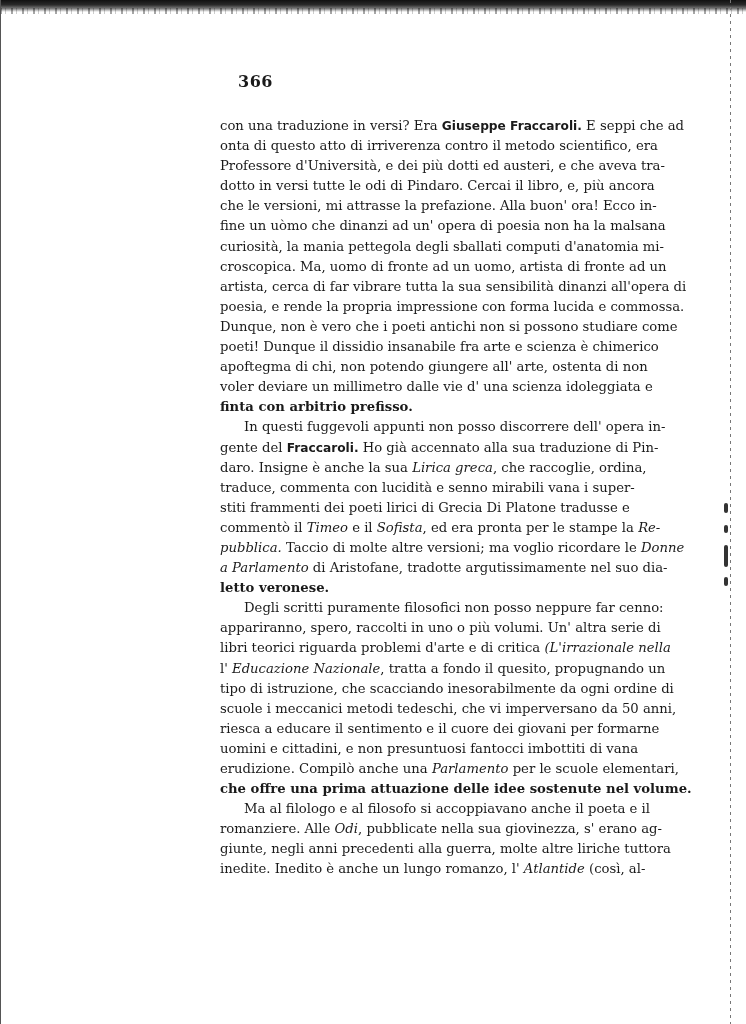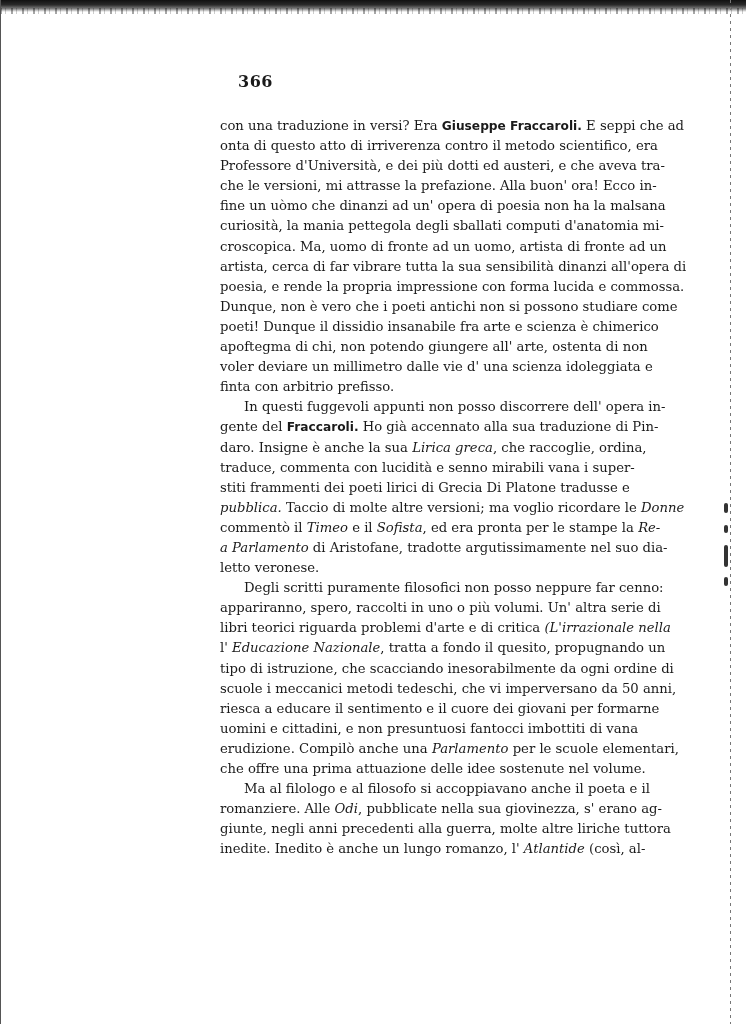--- a/index.html
+++ b/index.html
@@ -35,21 +35,21 @@
     font-size: 16px; font-weight: bold; letter-spacing: 0.5px; margin-left: 38px;
   }
   .text-block {
     position: absolute; left: 182px; top: 116px; width: 438px;
     font-size: 13.2px; line-height: 20.1px;
   }
   .line {
     display: block; white-space: nowrap; text-align: justify; text-align-last: justify;
     height: 20.1px; overflow: visible; margin-left: 38px;
   }
-  .line.last { text-align-last: left; }
+  .line.last { text-align-last: left; font-weight: bold; }
   .line.indent { padding-left: 24px; }
   .b { font-family: "DejaVu Sans", "Liberation Sans", sans-serif; font-weight: bold; font-size: 12.2px; }
   .i { font-style: italic; }
 </style>
 </head>
 <body>
 
 <div class="scan-top"></div>
 <div class="scan-left"></div>
 <div class="scan-right"></div>
@@ -59,38 +59,39 @@
   <span style="top:50px;height:22px"></span>
   <span style="top:82px;height:9px"></span>
 </div>
 
 <div class="page-number">366</div>
 
 <div class="text-block" id="text-block">
     <span class="line"><span>con una traduzione in versi? Era </span><span class="b">Giuseppe Fraccaroli.</span><span> E seppi che ad</span></span>
     <span class="line"><span>onta di questo atto di irriverenza contro il metodo scientifico, era</span></span>
     <span class="line"><span>Professore d'Università, e dei più dotti ed austeri, e che aveva tra-</span></span>
+    <span class="line"><span>dotto in versi tutte le odi di Pindaro. Cercai il libro, e, più ancora</span></span>
     <span class="line"><span>che le versioni, mi attrasse la prefazione. Alla buon' ora! Ecco in-</span></span>
     <span class="line"><span>fine un uòmo che dinanzi ad un' opera di poesia non ha la malsana</span></span>
     <span class="line"><span>curiosità, la mania pettegola degli sballati computi d'anatomia mi-</span></span>
     <span class="line"><span>croscopica. Ma, uomo di fronte ad un uomo, artista di fronte ad un</span></span>
     <span class="line"><span>artista, cerca di far vibrare tutta la sua sensibilità dinanzi all'opera di</span></span>
     <span class="line"><span>poesia, e rende la propria impressione con forma lucida e commossa.</span></span>
     <span class="line"><span>Dunque, non è vero che i poeti antichi non si possono studiare come</span></span>
     <span class="line"><span>poeti! Dunque il dissidio insanabile fra arte e scienza è chimerico</span></span>
     <span class="line"><span>apoftegma di chi, non potendo giungere all' arte, ostenta di non</span></span>
     <span class="line"><span>voler deviare un millimetro dalle vie d' una scienza idoleggiata e</span></span>
     <span class="line last"><span>finta con arbitrio prefisso.</span></span>
     <span class="line indent"><span>In questi fuggevoli appunti non posso discorrere dell' opera in-</span></span>
     <span class="line"><span>gente del </span><span class="b">Fraccaroli.</span><span> Ho già accennato alla sua traduzione di Pin-</span></span>
     <span class="line"><span>daro. Insigne è anche la sua </span><span class="i">Lirica greca</span><span>, che raccoglie, ordina,</span></span>
     <span class="line"><span>traduce, commenta con lucidità e senno mirabili vana i super-</span></span>
     <span class="line"><span>stiti frammenti dei poeti lirici di Grecia Di Platone tradusse e</span></span>
+    <span class="line"><span>commentò il </span><span class="i">Timeo</span><span> e il </span><span class="i">Sofista</span><span>, ed era pronta per le stampe la </span><span class="i">Re-</span></span>
     <span class="line"><span class="i">pubblica.</span><span> Taccio di molte altre versioni; ma voglio ricordare le </span><span class="i">Donne</span></span>
-    <span class="line"><span>commentò il </span><span class="i">Timeo</span><span> e il </span><span class="i">Sofista</span><span>, ed era pronta per le stampe la </span><span class="i">Re-</span></span>
     <span class="line"><span class="i">a Parlamento</span><span> di Aristofane, tradotte argutissimamente nel suo dia-</span></span>
     <span class="line last"><span>letto veronese.</span></span>
     <span class="line indent"><span>Degli scritti puramente filosofici non posso neppure far cenno:</span></span>
     <span class="line"><span>appariranno, spero, raccolti in uno o più volumi. Un' altra serie di</span></span>
     <span class="line"><span>libri teorici riguarda problemi d'arte e di critica </span><span class="i">(L'irrazionale nella</span></span>
     <span class="line"><span>l' </span><span class="i">Educazione Nazionale</span><span>, tratta a fondo il quesito, propugnando un</span></span>
     <span class="line"><span>tipo di istruzione, che scacciando inesorabilmente da ogni ordine di</span></span>
     <span class="line"><span>scuole i meccanici metodi tedeschi, che vi imperversano da 50 anni,</span></span>
     <span class="line"><span>riesca a educare il sentimento e il cuore dei giovani per formarne</span></span>
     <span class="line"><span>uomini e cittadini, e non presuntuosi fantocci imbottiti di vana</span></span>

